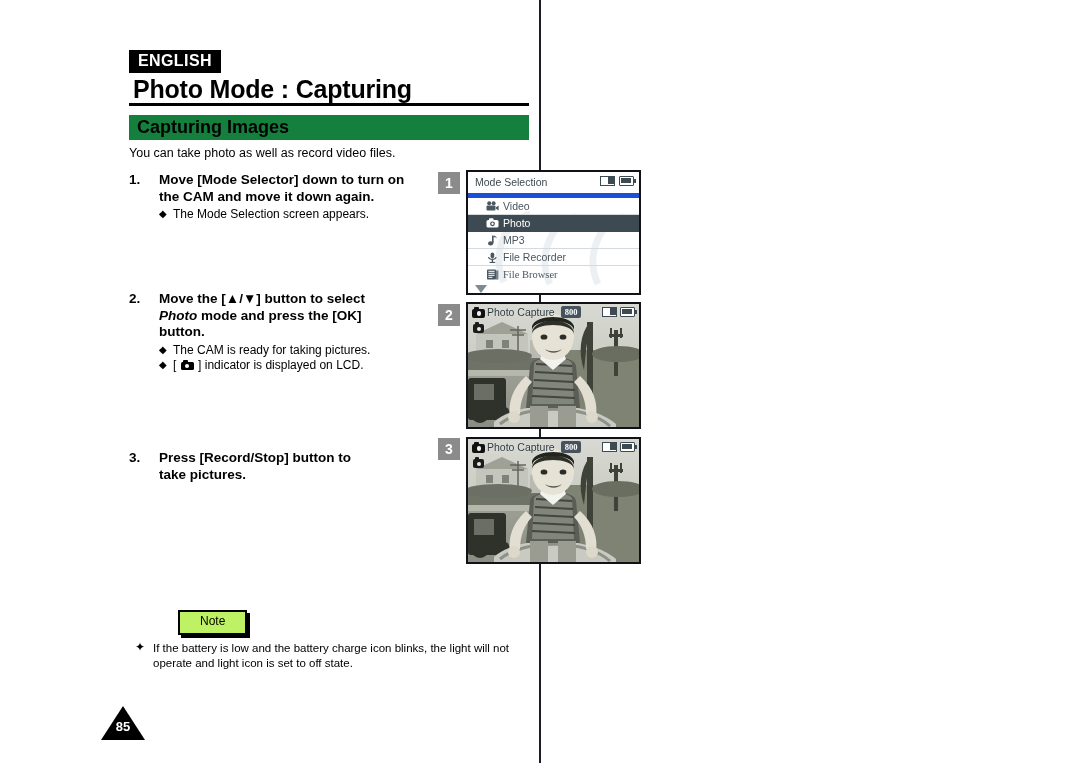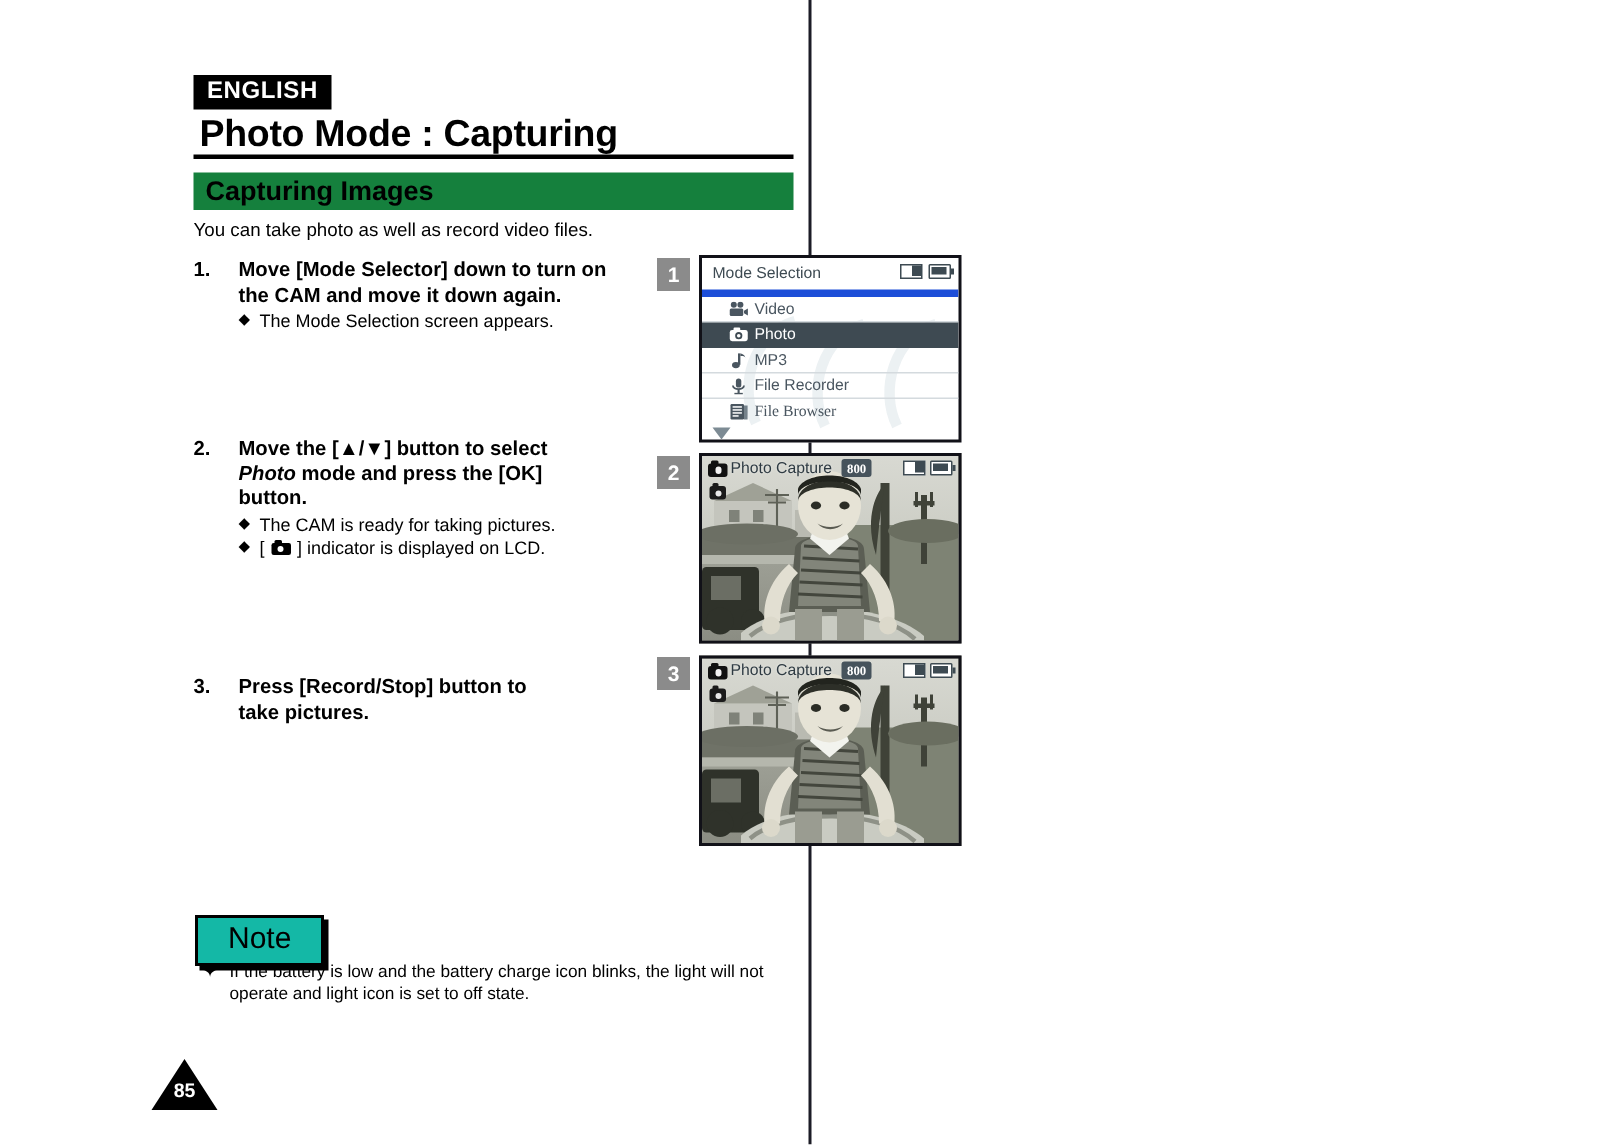--- a/index.html
+++ b/index.html
@@ -417,25 +417,26 @@
     background: #e9e9e9;
     border-radius: 50%;
     z-index: 2;
   }
   .lcd-photo svg.scene { position: absolute; left: 0; top: 0; }
 
   
   .note-box {
     position: absolute;
     border: 2px solid #000000;
-    background: #14b8a6;
+    background: #bef264;
     padding: 3px 20px 4px 20px;
-    font-size: 20px;
+    font-size: 12px;
     box-shadow: 3px 3px 0 #000000;
     line-height: 1.15;
+    margin-left: 48px;
   }
   #note-en { left: 130px; top: 610px; }
 
   .note-text {
     position: absolute;
     font-size: 11.5px;
     line-height: 15px;
     padding-left: 18px;
   }
   #note-text-en { left: 135px; top: 641px; width: 390px; }

